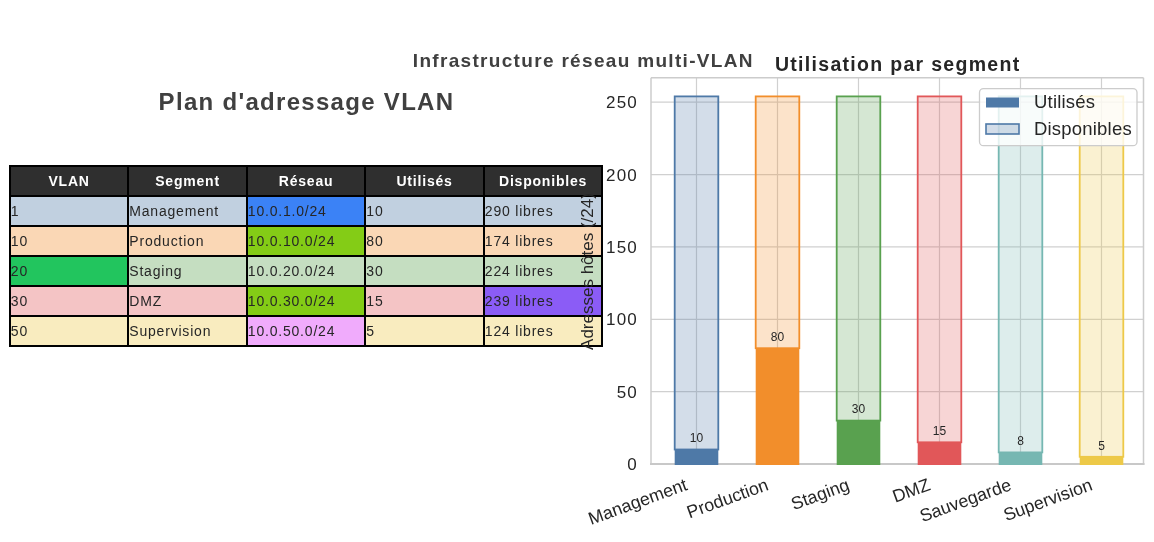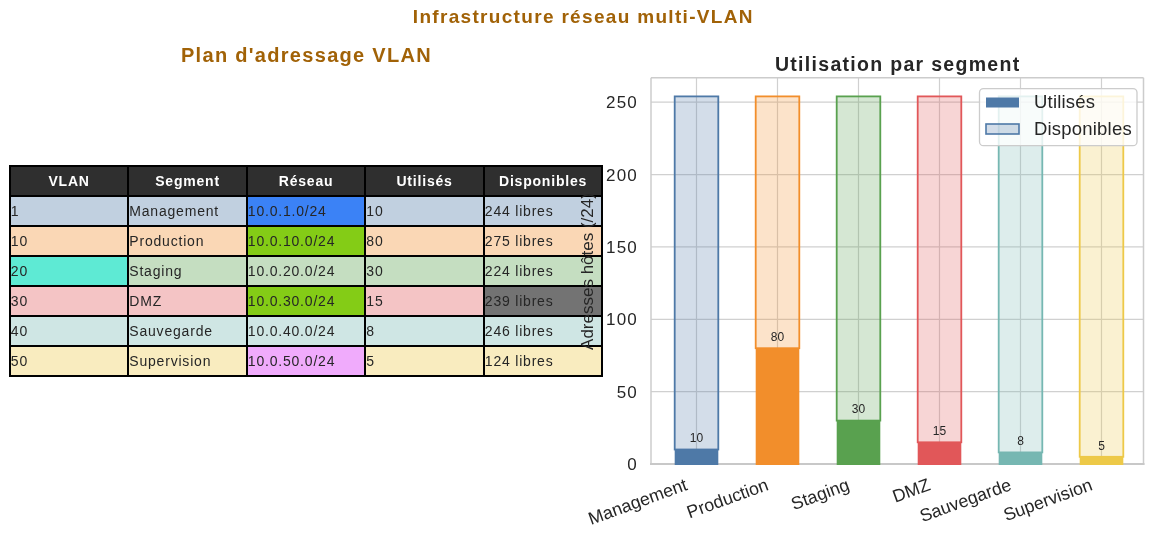--- a/index.html
+++ b/index.html
@@ -1,72 +1,65 @@
 <!DOCTYPE html>
 <html><head>
 <meta charset="utf-8">
 <style>
 html,body{margin:0;padding:0;background:#ffffff;}
 #fig{position:relative;width:1154px;height:542px;background:#ffffff;
   font-family:"Liberation Sans", sans-serif;overflow:hidden;}
-.title{position:absolute;text-align:center;font-weight:bold;color:#a16207;white-space:nowrap;}
+.title{position:absolute;text-align:center;font-weight:bold;color:#404040;white-space:nowrap;margin-top:44px;}
 #tbl{position:absolute;left:8.8px;top:164.5px;border-collapse:collapse;table-layout:fixed;}
 #tbl th,#tbl td{border:2px solid #000;width:116.5px;height:28.07px;padding:0;
   vertical-align:middle;font-size:14px;letter-spacing:0.8px;color:#262626;font-weight:normal;}
 #tbl th{background:#2F2F2F;color:#ffffff;font-weight:bold;}
 svg{position:absolute;left:0;top:0;}
 </style>
 </head>
 <body>
 <div id="fig">
   <div class="title" style="left:283.3px;top:5.5px;width:600px;font-size:19px;letter-spacing:1.32px;">Infrastructure réseau multi-VLAN</div>
-  <div class="title" style="left:6.5px;top:44px;width:600px;font-size:20px;letter-spacing:1.3px;">Plan d'adressage VLAN</div>
+  <div class="title" style="left:6.5px;top:44px;width:600px;font-size:24px;letter-spacing:1.3px;">Plan d'adressage VLAN</div>
   <table id="tbl">
 <tbody>
         <tr>
           <th>VLAN</th>
           <th>Segment</th>
           <th>Réseau</th>
           <th>Utilisés</th>
           <th>Disponibles</th>
         </tr>
 <tr>
           <td style="background:#C1D0E0">1</td>
           <td style="background:#C1D0E0">Management</td>
           <td style="background:#3b82f6">10.0.1.0/24</td>
           <td style="background:#C1D0E0">10</td>
-          <td style="background:#C1D0E0">244 libres</td>
+          <td style="background:#C1D0E0">290 libres</td>
         </tr>
 <tr>
           <td style="background:#FAD7B5">10</td>
           <td style="background:#FAD7B5">Production</td>
           <td style="background:#84cc16">10.0.10.0/24</td>
           <td style="background:#FAD7B5">80</td>
-          <td style="background:#FAD7B5">275 libres</td>
+          <td style="background:#FAD7B5">174 libres</td>
         </tr>
 <tr>
-          <td style="background:#5eead4">20</td>
+          <td style="background:#22c55e">20</td>
           <td style="background:#C5DEC1">Staging</td>
           <td style="background:#C5DEC1">10.0.20.0/24</td>
           <td style="background:#C5DEC1">30</td>
           <td style="background:#C5DEC1">224 libres</td>
         </tr>
 <tr>
           <td style="background:#F4C4C5">30</td>
           <td style="background:#F4C4C5">DMZ</td>
           <td style="background:#84cc16">10.0.30.0/24</td>
           <td style="background:#F4C4C5">15</td>
-          <td style="background:#737373">239 libres</td>
-        </tr>
-<tr>
-          <td style="background:#CFE6E4">40</td>
-          <td style="background:#CFE6E4">Sauvegarde</td>
-          <td style="background:#CFE6E4">10.0.40.0/24</td>
-          <td style="background:#CFE6E4">8</td>
-          <td style="background:#CFE6E4">246 libres</td>
+          <td style="background:#8b5cf6">239 libres</td>
         </tr>
 <tr>
           <td style="background:#F9ECBF">50</td>
           <td style="background:#F9ECBF">Supervision</td>
           <td style="background:#f0abfc">10.0.50.0/24</td>
           <td style="background:#F9ECBF">5</td>
           <td style="background:#F9ECBF">124 libres</td>
         </tr>
   </tbody>
     </table>

